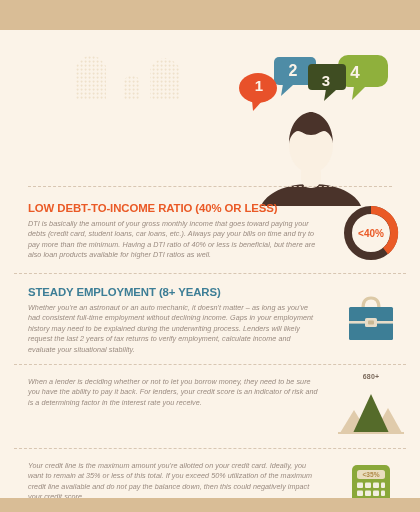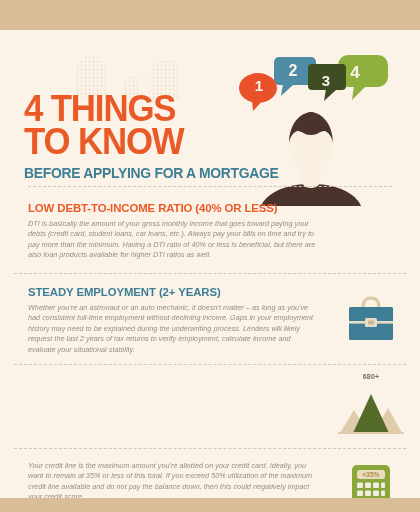--- a/index.html
+++ b/index.html
@@ -109,53 +109,56 @@
 
     <svg class="avatar" viewBox="0 0 106 108">
       <path d="M53 86 C20 86 6 100 3 108 L103 108 C100 100 86 86 53 86 Z" fill="#4a332a"></path>
       <rect x="43" y="66" width="20" height="24" rx="9" fill="#faf0e2"></rect>
       <ellipse cx="53" cy="48" rx="22" ry="27" fill="#faf0e2"></ellipse>
       <path d="M31 46 C31 22 46 14 53 14 C60 14 75 22 75 46 C75 40 70 33 66 33
                C62 33 60 37 53 37 C46 37 44 33 40 33 C36 33 31 40 31 46 Z" fill="#4a332a"></path>
       <path d="M53 88 C47 88 43 83 43 79 L63 79 C63 83 59 88 53 88 Z" fill="#4a332a" opacity="0"></path>
     </svg>
 
-    <div class="title-wrap">
-      <div class="title-l1">4 THINGS</div>
-      <div class="title-l2">TO KNOW</div>
-      <div class="subtitle">BEFORE APPLYING FOR A MORTGAGE</div>
-    </div>
   </div>
 
   <div class="divider" style="position:absolute;top:186px;left:14px;right:14px;"></div>
 
   <div class="sections">
 
     <div class="section">
       <div class="sec-head c-orange">LOW DEBT-TO-INCOME RATIO (40% OR LESS)</div>
       <div class="sec-body">DTI is basically the amount of your gross monthly income that goes toward paying your debts (credit card, student loans, car loans, etc.). Always pay your bills on time and try to pay more than the minimum. Having a DTI ratio of 40% or less is beneficial, but there are also loan products available for higher DTI ratios as well.</div>
+      <div class="sec-icon" style="top:12px;">
+        <svg viewBox="0 0 66 62">
+          <circle cx="33" cy="31" r="23" fill="none" stroke="#4a332a" stroke-width="8"></circle>
+          <path d="M33 8 A23 23 0 0 1 47.5 49" fill="none" stroke="#ea5a26" stroke-width="8"></path>
+          <text x="33" y="34.5" text-anchor="middle" font-size="10" font-weight="bold" fill="#ea5a26" font-family="Liberation Sans, sans-serif">&lt;40%</text>
+        </svg>
+      </div>
     </div>
     <div class="divider"></div>
 
     <div class="section">
-      <div class="sec-head c-teal">STEADY EMPLOYMENT (2+ YEARS)</div>
+      <div class="sec-head c-teal">STEADY EMPLOYMENT (8+ YEARS)</div>
       <div class="sec-body">Whether you're an astronaut or an auto mechanic, it doesn't matter – as long as you've had consistent full-time employment without declining income. Gaps in your employment history may need to be explained during the underwriting process. Lenders will likely request the last 2 years of tax returns to verify employment, calculate income and evaluate your situational stability.</div>
       <div class="sec-icon" style="top:14px;">
         <svg viewBox="0 0 66 62">
           <path d="M25 20 Q25 10 33 10 Q41 10 41 20" fill="none" stroke="#dcc9a6" stroke-width="3.2"></path>
           <rect x="11" y="19" width="44" height="33" rx="1.5" fill="#3d7e96"></rect>
           <rect x="11" y="33" width="44" height="2.6" fill="#e7dcc8"></rect>
           <rect x="27" y="30" width="12" height="9" rx="1.6" fill="#e7dcc8"></rect>
           <rect x="30" y="32.6" width="6" height="4" rx="1" fill="#c9b894"></rect>
         </svg>
       </div>
     </div>
     <div class="divider"></div>
 
     <div class="section">
+      <div class="sec-body">When a lender is deciding whether or not to let you borrow money, they need to be sure you have the ability to pay it back. For lenders, your credit score is an indicator of risk and is a determining factor in the interest rate you receive.</div>
       <div class="sec-icon" style="top:8px;">
         <span class="icon-label">680+</span>
         <svg viewBox="0 0 66 62" style="margin-top:8px;">
           <path d="M2 52 L16 29 L30 52 Z" fill="#e0cbab"></path>
           <path d="M36 52 L50 27 L64 52 Z" fill="#e0cbab"></path>
           <path d="M15 52 L33 13 L51 52 Z" fill="#556b2a"></path>
           <rect x="0" y="51" width="66" height="2" fill="#e0cbab"></rect>
         </svg>
       </div>
     </div>

